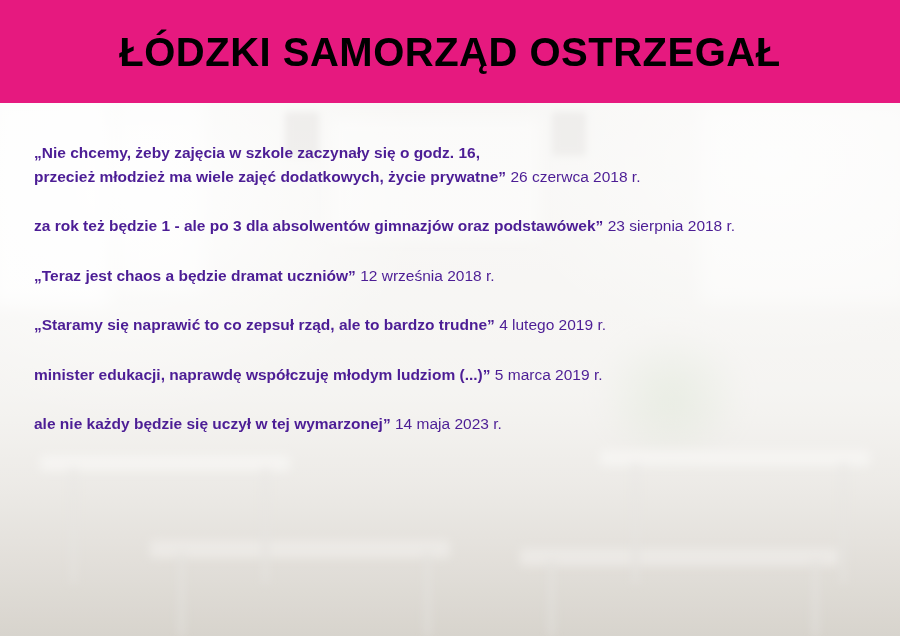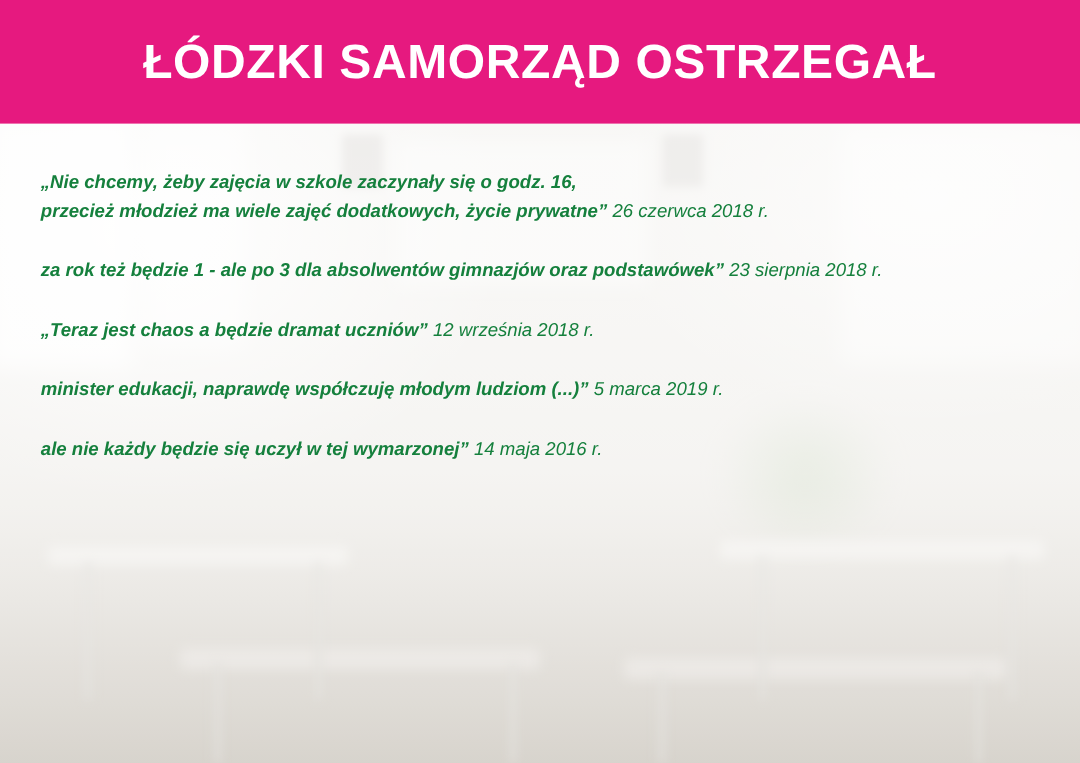--- a/index.html
+++ b/index.html
@@ -124,45 +124,44 @@
     position: absolute;
     left: 0; top: 0;
     width: 900px;
     height: 103px;
     background: #e6197f;
     display: flex;
     align-items: center;
     justify-content: center;
   }
   .header-title {
-    color: #ffffff;
+    color: #000000;
     font-size: 40px;
     font-weight: bold;
     letter-spacing: 0.5px;
     line-height: 1;
     white-space: nowrap;
     font-family: "Liberation Sans", sans-serif;
   }
 
   
   .quotes {
     position: absolute;
     left: 0; top: 103px;
     width: 900px;
     height: 533px;
     padding: 38px 34px 0 34px;
     box-sizing: border-box;
   }
   .quote {
     margin: 0 0 26px 0;
-    color: #15803d;
+    color: #4c1d95;
     font-size: 15.5px;
     line-height: 1.52;
     font-family: "Liberation Sans", sans-serif;
-    font-style: italic;
   }
   .quote .q-text {
     font-weight: bold;
   }
   .quote .q-date {
     font-weight: normal;
   }
   .q-line { display: block; }
 </style>
 </head>
@@ -208,25 +207,29 @@
     <p class="quote">
       <span class="q-text">za rok też będzie 1 - ale po 3 dla absolwentów gimnazjów oraz podstawówek”</span>
       <span class="q-date">23 sierpnia 2018 r.</span>
     </p>
 
     <p class="quote">
       <span class="q-text">„Teraz jest chaos a będzie dramat uczniów”</span>
       <span class="q-date">12 września 2018 r.</span>
     </p>
 
+    <p class="quote">
+      <span class="q-text">„Staramy się naprawić to co zepsuł rząd, ale to bardzo trudne”</span>
+      <span class="q-date">4 lutego 2019 r.</span>
+    </p>
 
     <p class="quote">
       <span class="q-text">minister edukacji, naprawdę współczuję młodym ludziom (...)”</span>
       <span class="q-date">5 marca 2019 r.</span>
     </p>
 
     <p class="quote">
       <span class="q-text">ale nie każdy będzie się uczył w tej wymarzonej”</span>
-      <span class="q-date">14 maja 2016 r.</span>
+      <span class="q-date">14 maja 2023 r.</span>
     </p>
 
   </div>
 </div>
 
 </body></html>

